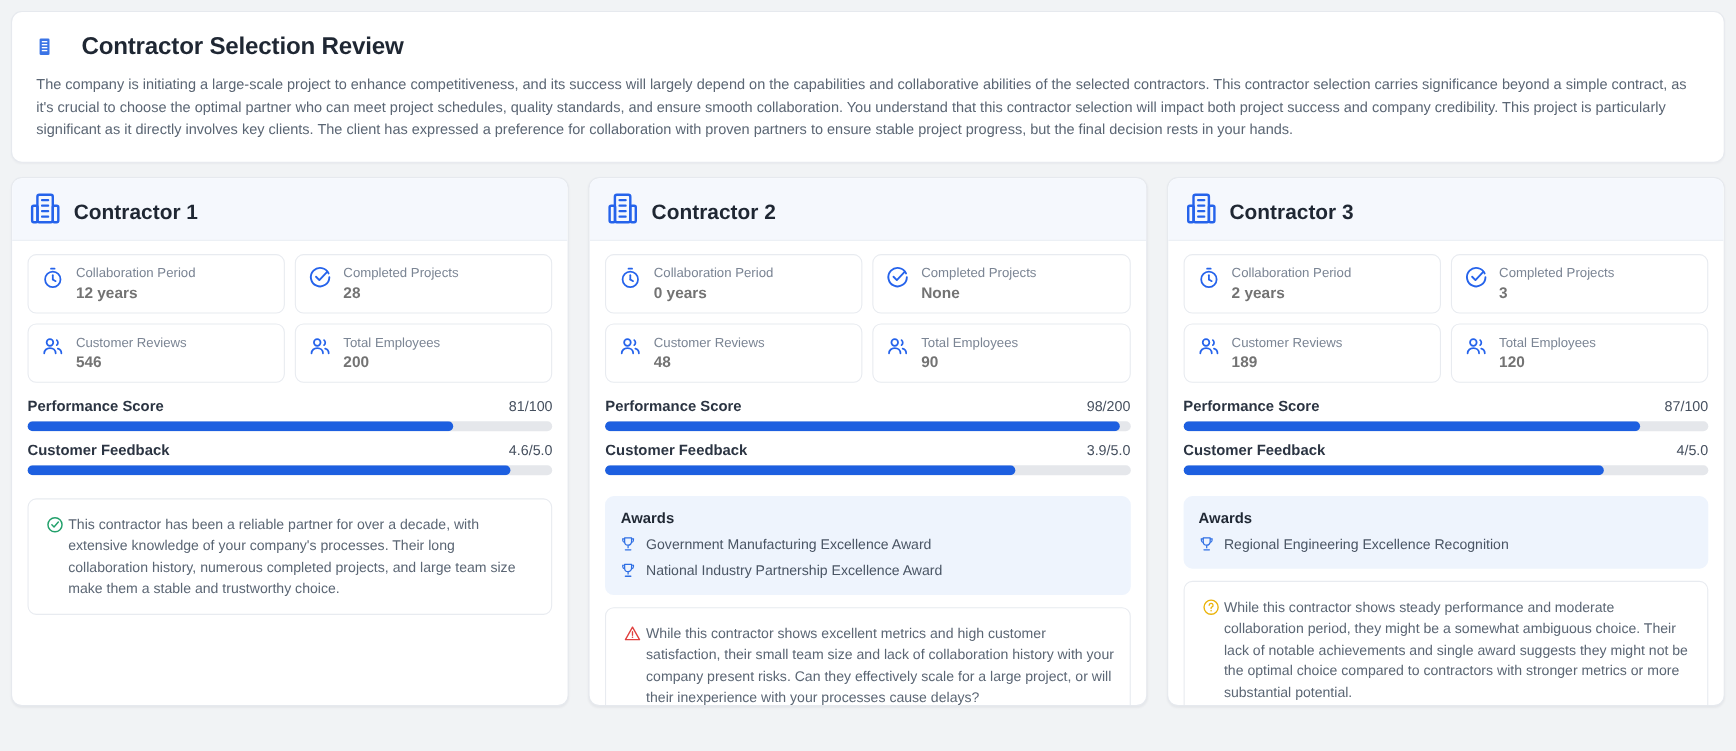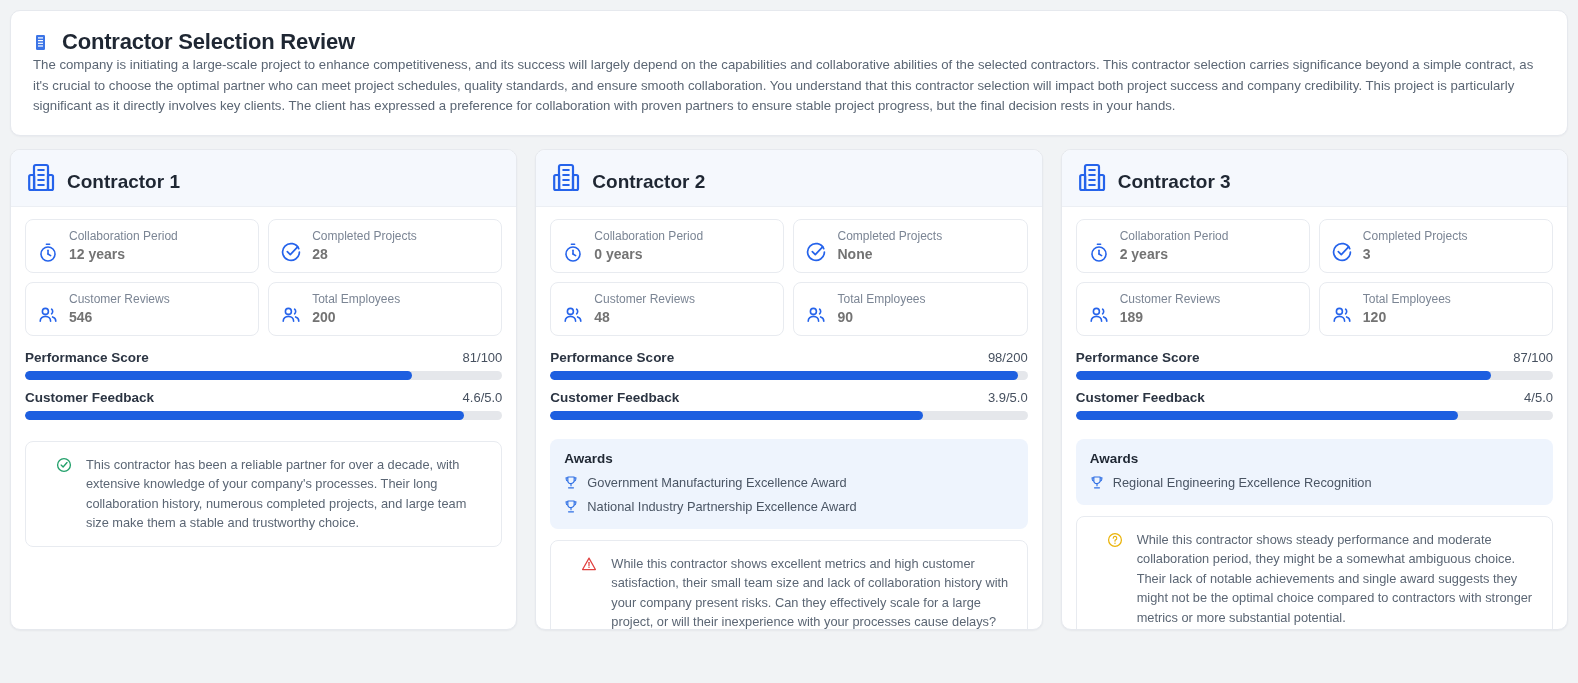--- a/index.html
+++ b/index.html
@@ -12,21 +12,21 @@
   .page { width: 1578px; height: 683px; padding: 10px 10px 0 10px; }
 
   
   .intro-card {
     background: #ffffff;
     border: 1px solid #e6e9ee;
     border-radius: 10px;
     padding: 18px 22px 18px 22px;
     box-shadow: 0 1px 2px rgba(16,24,40,.04);
   }
-  .intro-title-row { display: flex; align-items: center; gap: 14px; }
+  .intro-title-row { display: flex; align-items: center; gap: 26px; margin-bottom: 12px; }
   .intro-title {
     font-size: 22px; font-weight: bold; color: #1f2733; letter-spacing: -.2px;
   }
   .intro-body {
     font-size: 13.2px; line-height: 20.5px; color: #5b6674; text-align: left;
   }
 
   
   .cards-row { display: flex; gap: 18px; margin-top: 13px; align-items: stretch; }
   .card {
@@ -44,21 +44,21 @@
     padding: 13px 16px;
     background: #f5f8fd;
     border-bottom: 1px solid #eceff4;
   }
   .card-title { font-size: 19px; font-weight: bold; color: #1f2733; }
   .card-body { padding: 12px 14px 14px 14px; display: flex; flex-direction: column; }
 
   
   .metrics { display: grid; grid-template-columns: 1fr 1fr; gap: 9px; }
   .metric {
-    display: flex; align-items: flex-end; gap: 10px;
+    display: flex; align-items: flex-start; gap: 10px;
     border: 1px solid #e8ebf0; border-radius: 8px;
     padding: 9px 11px; background: #fff; min-height: 52px;
   }
   .metric-texts { display: flex; flex-direction: column; gap: 2px; min-width: 0; }
   .metric-label { font-size: 12px; color: #7b8594; line-height: 15px; white-space: nowrap; }
   .metric-value { font-size: 14px; font-weight: bold; color: #737373; line-height: 17px; }
 
   
   .scores { margin-top: 14px; }
   .score-row { margin-bottom: 10px; }
@@ -78,22 +78,22 @@
   .awards-title { font-size: 13.5px; font-weight: bold; color: #1f2733; margin-bottom: 8px; }
   .award-item { display: flex; align-items: center; gap: 9px; margin-bottom: 6px; }
   .award-item:last-child { margin-bottom: 0; }
   .award-text { font-size: 12.8px; color: #4a5564; line-height: 18px; }
 
   
   .note {
     margin-top: 11px;
     border: 1px solid #e8ebf0; border-radius: 8px;
     background: #fff;
-    padding: 13px 14px 13px 30px;
-    display: flex; gap: 14px; align-items: flex-start;
+    padding: 13px 14px 13px 16px;
+    display: flex; gap: 4px; align-items: flex-start;
   }
   .note-text { font-size: 12.8px; line-height: 19.5px; color: #5b6674; }
   .ico { display: inline-flex; flex: 0 0 auto; line-height: 0; }
 </style>
 </head>
 <body>
 
 <div class="page">
 
   <div class="intro-card">

